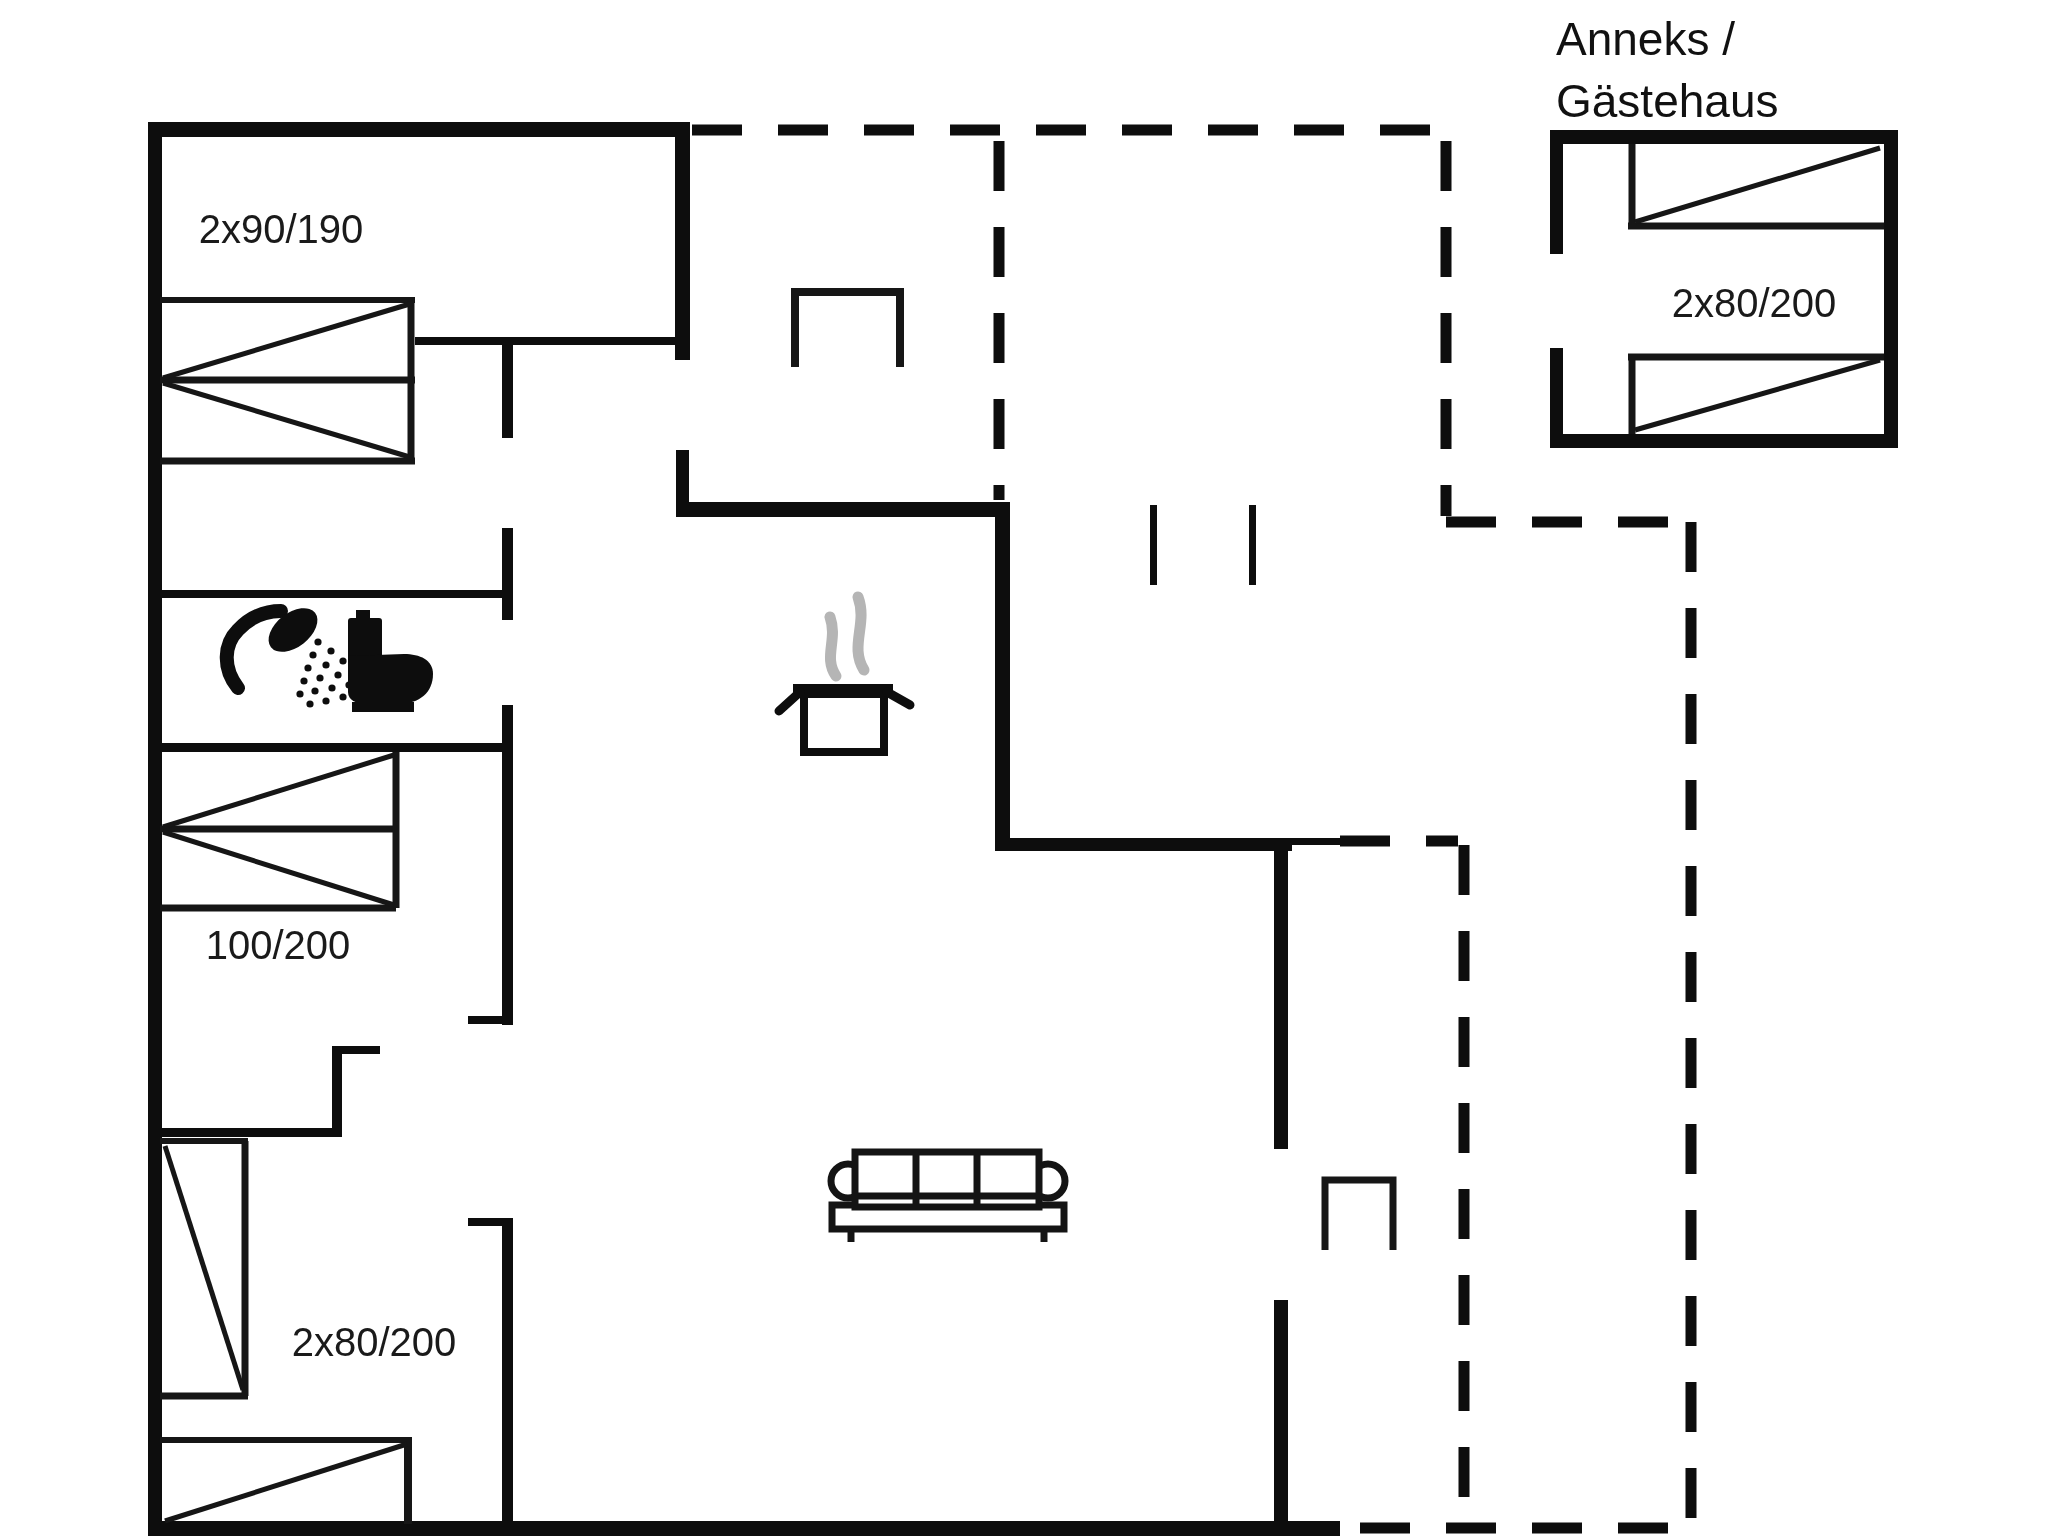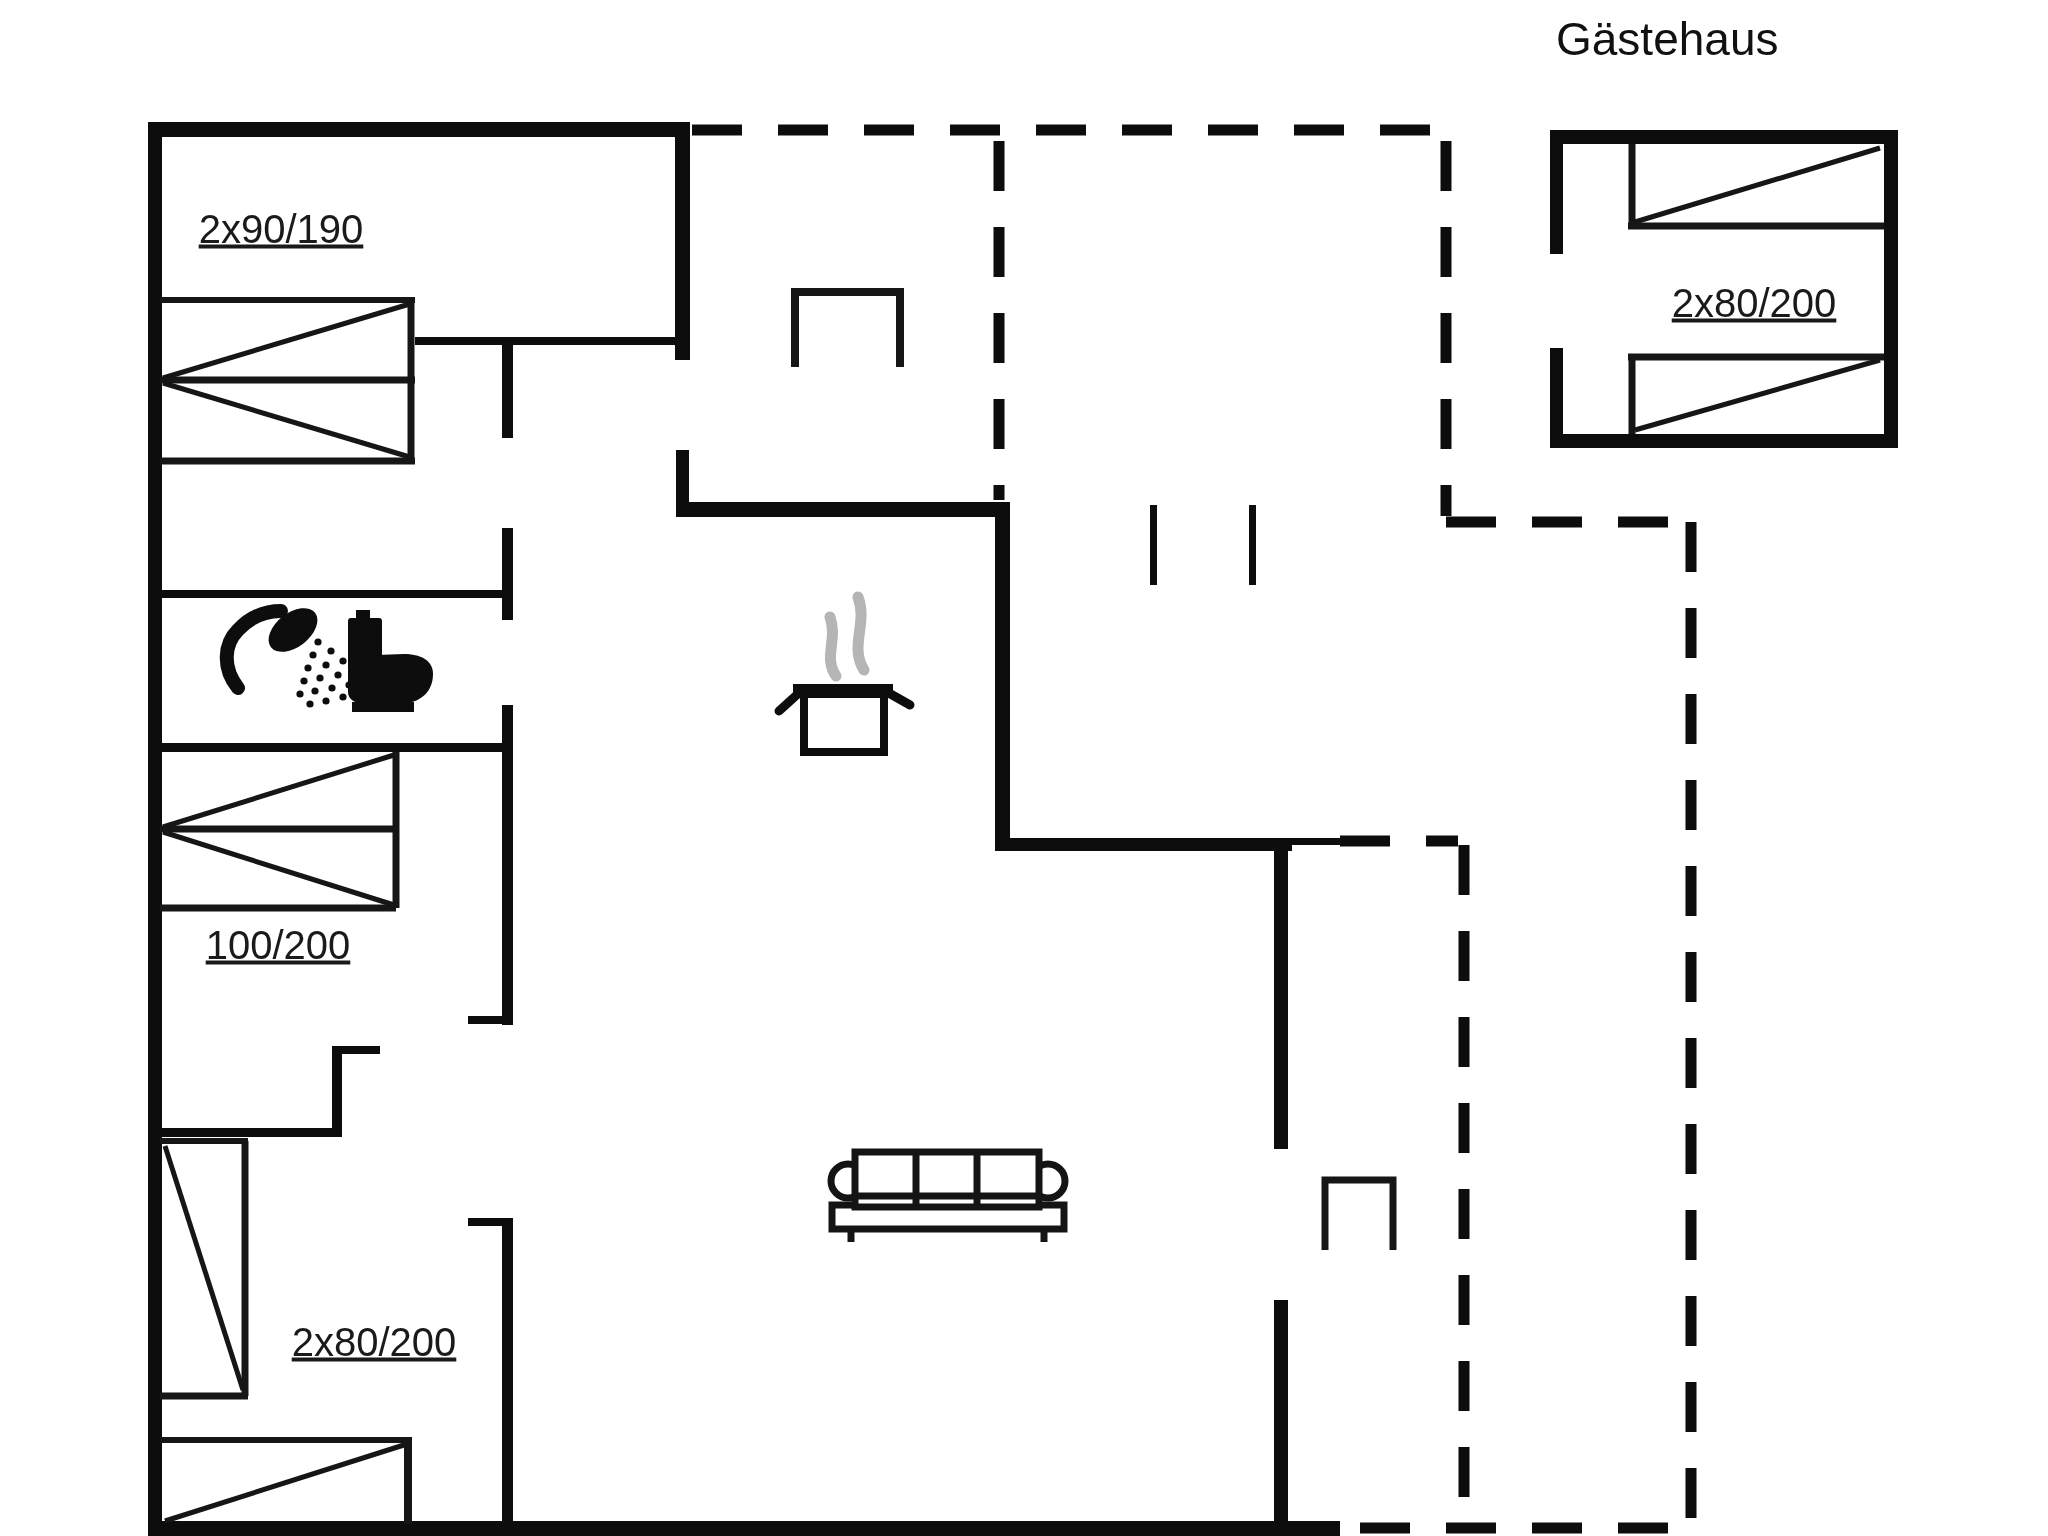--- a/index.html
+++ b/index.html
@@ -11,21 +11,20 @@
     overflow:hidden;
   }
   .plan-svg{position:absolute;left:0;top:0;width:2048px;height:1536px;}
   .lbl{
     position:absolute;
     transform:translate(-50%,-50%);
     font-size:40px;
     color:#1a1a1a;
     white-space:nowrap;
     letter-spacing:0px;
-    text-decoration:underline;
   }
   .lbl-bed1{left:281px;top:229px;}
   .lbl-bed2{left:278px;top:945px;}
   .lbl-bed3{left:374px;top:1342px;}
   .lbl-annexbed{left:1754px;top:303px;}
   .annex-title{
     position:absolute;
     left:1556px;top:8px;
     font-size:46px;
     line-height:62px;
@@ -167,16 +166,17 @@
       <line x1="1044" y1="1229" x2="1044" y2="1242"></line>
     </g>
   </svg>
 
   <div class="lbl lbl-bed1">2x90/190</div>
   <div class="lbl lbl-bed2">100/200</div>
   <div class="lbl lbl-bed3">2x80/200</div>
   <div class="lbl lbl-annexbed">2x80/200</div>
 
   <div class="annex-title">
+    <div>Anneks /</div>
     <div>Gästehaus</div>
   </div>
 
 </div>
 
 </body></html>

